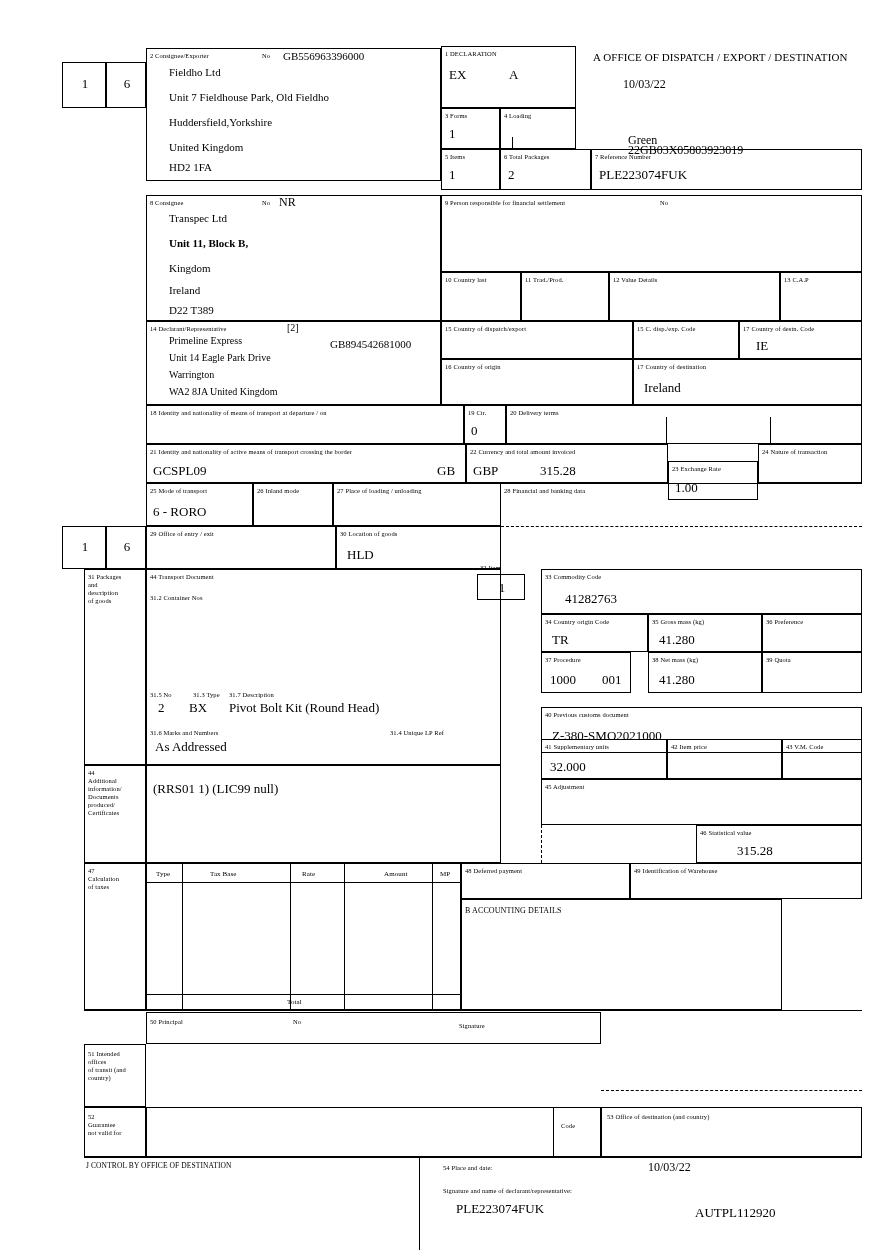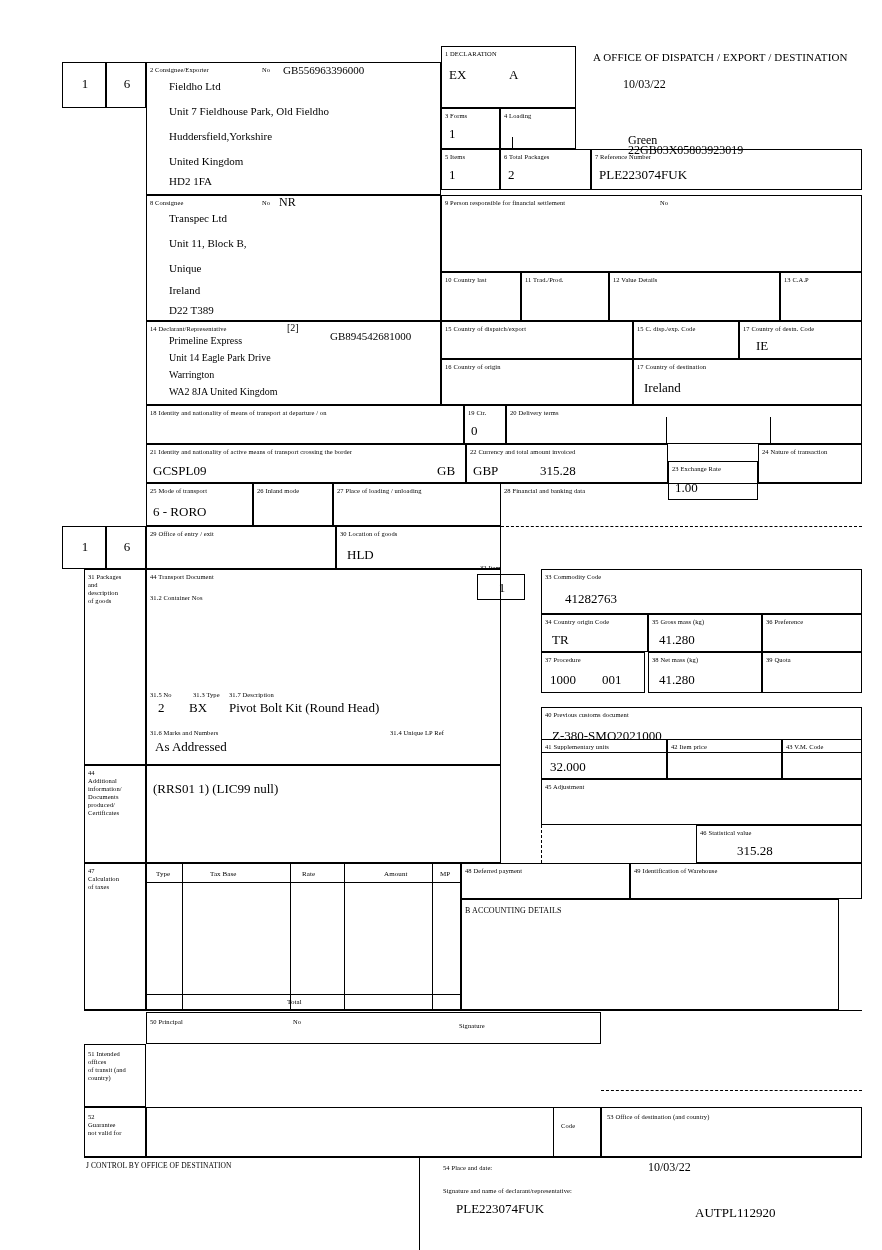--- a/index.html
+++ b/index.html
@@ -64,21 +64,21 @@
 
 <div id="sad">
 
   <div class="bx" style="left:62px; top:62px; width:44px; height:46px;">
     <div class="val lg ctr" style="left:0; top:14px; width:44px;">1</div>
   </div>
   <div class="bx" style="left:106px; top:62px; width:40px; height:46px;">
     <div class="val lg ctr" style="left:0; top:14px; width:40px;">6</div>
   </div>
 
-  <div class="bx" style="left:146px; top:62px; width:295px; height:133px;">
+  <div class="bx" style="left:146px; top:48px; width:295px; height:133px;">
     <div class="lbl" style="left:3px; top:3px;">2 Consignee/Exporter</div>
     <div class="lbl" style="left:115px; top:3px;">No</div>
     <div class="val" style="left:136px; top:1px;">GB556963396000</div>
     <div class="val" style="left:22px; top:17px;">Fieldho Ltd</div>
     <div class="val" style="left:22px; top:42px;">Unit 7 Fieldhouse Park, Old Fieldho</div>
     <div class="val" style="left:22px; top:67px;">Huddersfield,Yorkshire</div>
     <div class="val" style="left:22px; top:92px;">United Kingdom</div>
     <div class="val" style="left:22px; top:112px;">HD2 1FA</div>
   </div>
 
@@ -114,22 +114,22 @@
   <div class="bx" style="left:591px; top:149px; width:271px; height:41px;">
     <div class="lbl" style="left:3px; top:3px;">7 Reference Number</div>
     <div class="val lg" style="left:7px; top:18px;">PLE223074FUK</div>
   </div>
 
   <div class="bx" style="left:146px; top:195px; width:295px; height:126px;">
     <div class="lbl" style="left:3px; top:3px;">8 Consignee</div>
     <div class="lbl" style="left:115px; top:3px;">No</div>
     <div class="val bg" style="left:132px; top:0px;">NR</div>
     <div class="val" style="left:22px; top:16px;">Transpec Ltd</div>
-    <div class="val" style="left:22px; top:41px;">Unit 11, Block B,</div>
-    <div class="val" style="left:22px; top:66px;">Unique</div>
+    <div class="val" style="left:22px; top:41px;font-weight:bold;">Unit 11, Block B,</div>
+    <div class="val" style="left:22px; top:66px;">Kingdom</div>
     <div class="val" style="left:22px; top:88px;">Ireland</div>
     <div class="val" style="left:22px; top:108px;">D22 T389</div>
   </div>
 
   <div class="bx" style="left:441px; top:195px; width:421px; height:77px;">
     <div class="lbl" style="left:3px; top:3px;">9 Person responsible for financial settlement</div>
     <div class="lbl" style="left:218px; top:3px;">No</div>
     <div class="val" style="left:10px; top:18px;"></div>
   </div>
 
@@ -146,21 +146,21 @@
     <div class="val" style="left:6px; top:20px;"></div>
   </div>
   <div class="bx" style="left:780px; top:272px; width:82px; height:49px;">
     <div class="lbl" style="left:3px; top:3px;">13 C.A.P</div>
     <div class="val" style="left:6px; top:20px;"></div>
   </div>
 
   <div class="bx" style="left:146px; top:321px; width:295px; height:84px;">
     <div class="lbl" style="left:3px; top:3px;">14 Declarant/Representative</div>
     <div class="val sm" style="left:140px; top:-1px;">[2]</div>
-    <div class="val" style="left:183px; top:8px;">GB894542681000</div>
+    <div class="val" style="left:183px; top:16px;">GB894542681000</div>
     <div class="val sm" style="left:22px; top:12px;">Primeline Express</div>
     <div class="val sm" style="left:22px; top:29px;">Unit 14 Eagle Park Drive</div>
     <div class="val sm" style="left:22px; top:46px;">Warrington</div>
     <div class="val sm" style="left:22px; top:63px;">WA2 8JA United Kingdom</div>
   </div>
 
   <div class="bx" style="left:441px; top:321px; width:192px; height:38px;">
     <div class="lbl" style="left:3px; top:3px;">15 Country of dispatch/export</div>
     <div class="val" style="left:6px; top:17px;"></div>
   </div>
@@ -292,21 +292,21 @@
   </div>
   <div class="bx" style="left:648px; top:614px; width:114px; height:38px;">
     <div class="lbl" style="left:3px; top:3px;">35 Gross mass (kg)</div>
     <div class="val lg" style="left:10px; top:18px;">41.280</div>
   </div>
   <div class="bx" style="left:762px; top:614px; width:100px; height:38px;">
     <div class="lbl" style="left:3px; top:3px;">36 Preference</div>
     <div class="val" style="left:10px; top:18px;"></div>
   </div>
 
-  <div class="bx" style="left:541px; top:652px; width:104px; height:41px;">
+  <div class="bx" style="left:541px; top:652px; width:90px; height:41px;">
     <div class="lbl" style="left:3px; top:3px;">37 Procedure</div>
     <div class="val lg" style="left:8px; top:20px;">1000</div>
     <div class="val lg" style="left:60px; top:20px;">001</div>
   </div>
   <div class="bx" style="left:648px; top:652px; width:114px; height:41px;">
     <div class="lbl" style="left:3px; top:3px;">38 Net mass (kg)</div>
     <div class="val lg" style="left:10px; top:20px;">41.280</div>
   </div>
   <div class="bx" style="left:762px; top:652px; width:100px; height:41px;">
     <div class="lbl" style="left:3px; top:3px;">39 Quota</div>
@@ -377,21 +377,21 @@
 
   <div class="bx" style="left:461px; top:863px; width:169px; height:36px;">
     <div class="lbl" style="left:3px; top:3px;">48 Deferred payment</div>
     <div class="val" style="left:8px; top:18px;"></div>
   </div>
   <div class="bx" style="left:630px; top:863px; width:232px; height:36px;">
     <div class="lbl" style="left:3px; top:3px;">49 Identification of Warehouse</div>
     <div class="val" style="left:8px; top:18px;"></div>
   </div>
 
-  <div class="bx" style="left:461px; top:899px; width:378px; height:111px;">
+  <div class="bx" style="left:461px; top:899px; width:321px; height:111px;">
     <div class="lbl" style="left:3px; top:7px; font-size:8px;">B ACCOUNTING DETAILS</div>
   </div>
 
   <div class="bx nb" style="left:84px; top:1010px; width:778px; height:0; border-top:1px solid #000;"></div>
 
   <div class="bx" style="left:146px; top:1012px; width:455px; height:32px;">
     <div class="lbl" style="left:3px; top:5px;">50 Principal</div>
     <div class="lbl" style="left:146px; top:5px;">No</div>
     <div class="lbl" style="left:312px; top:9px;">Signature</div>
   </div>

